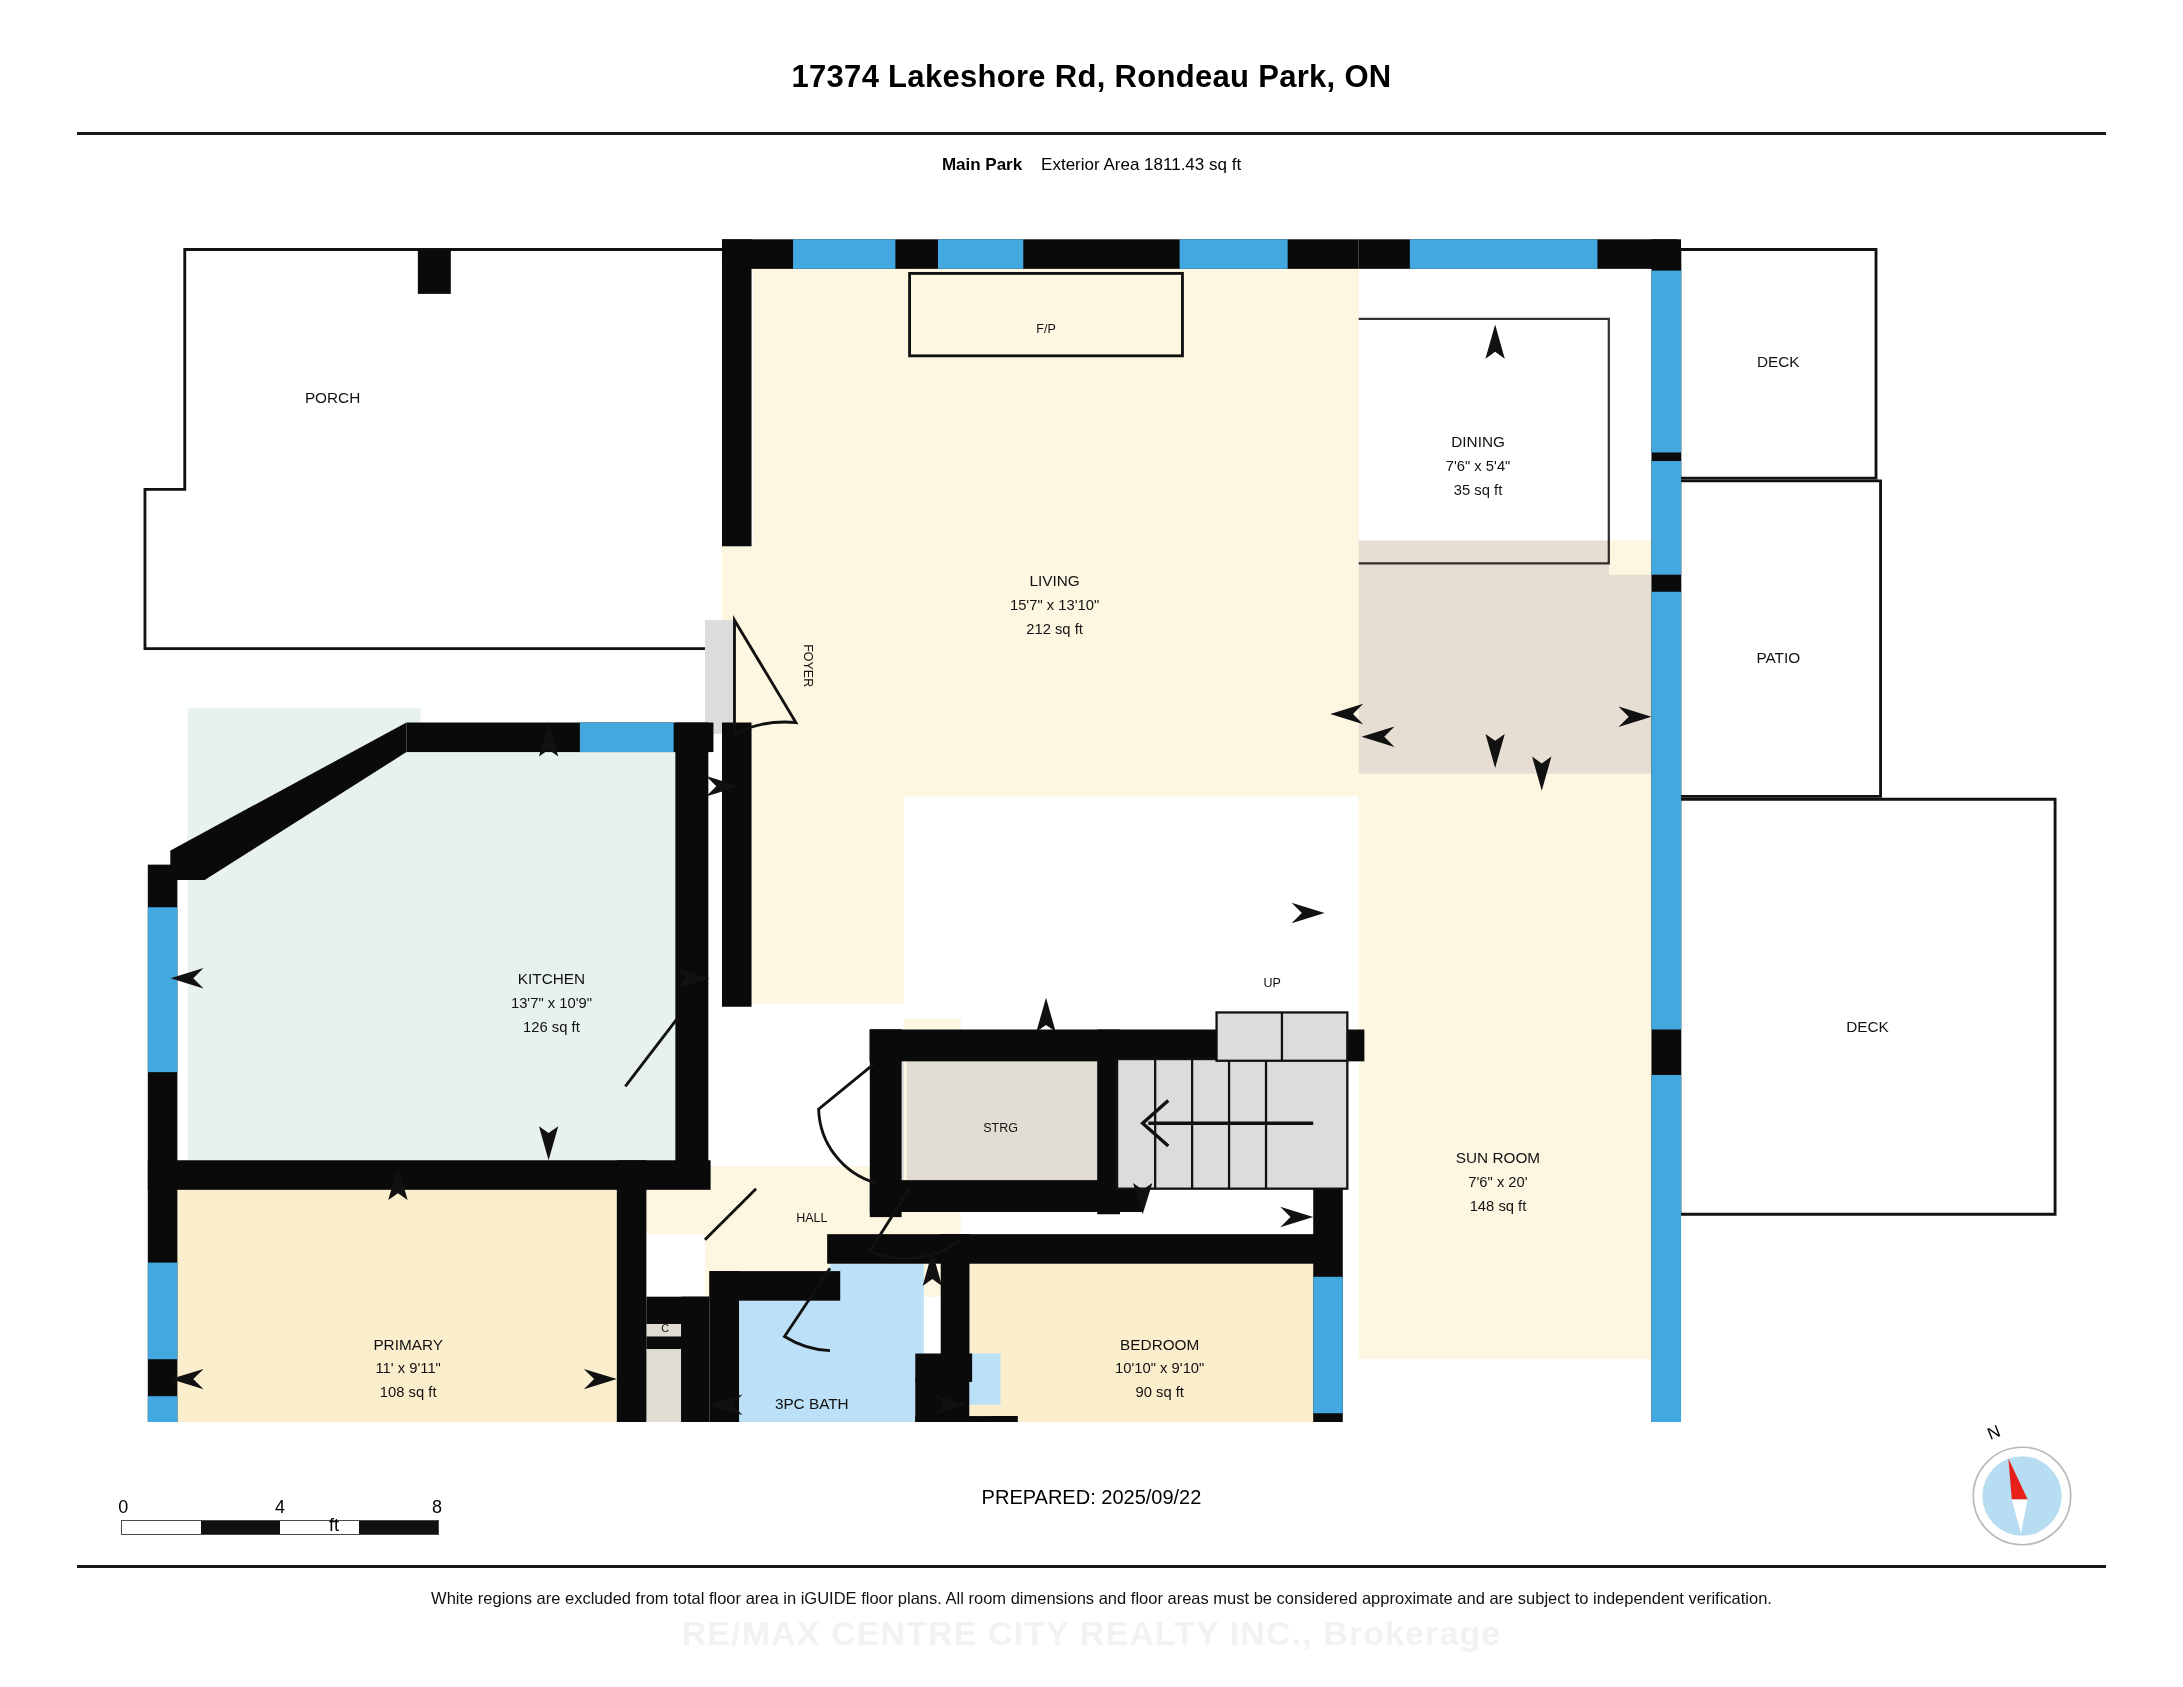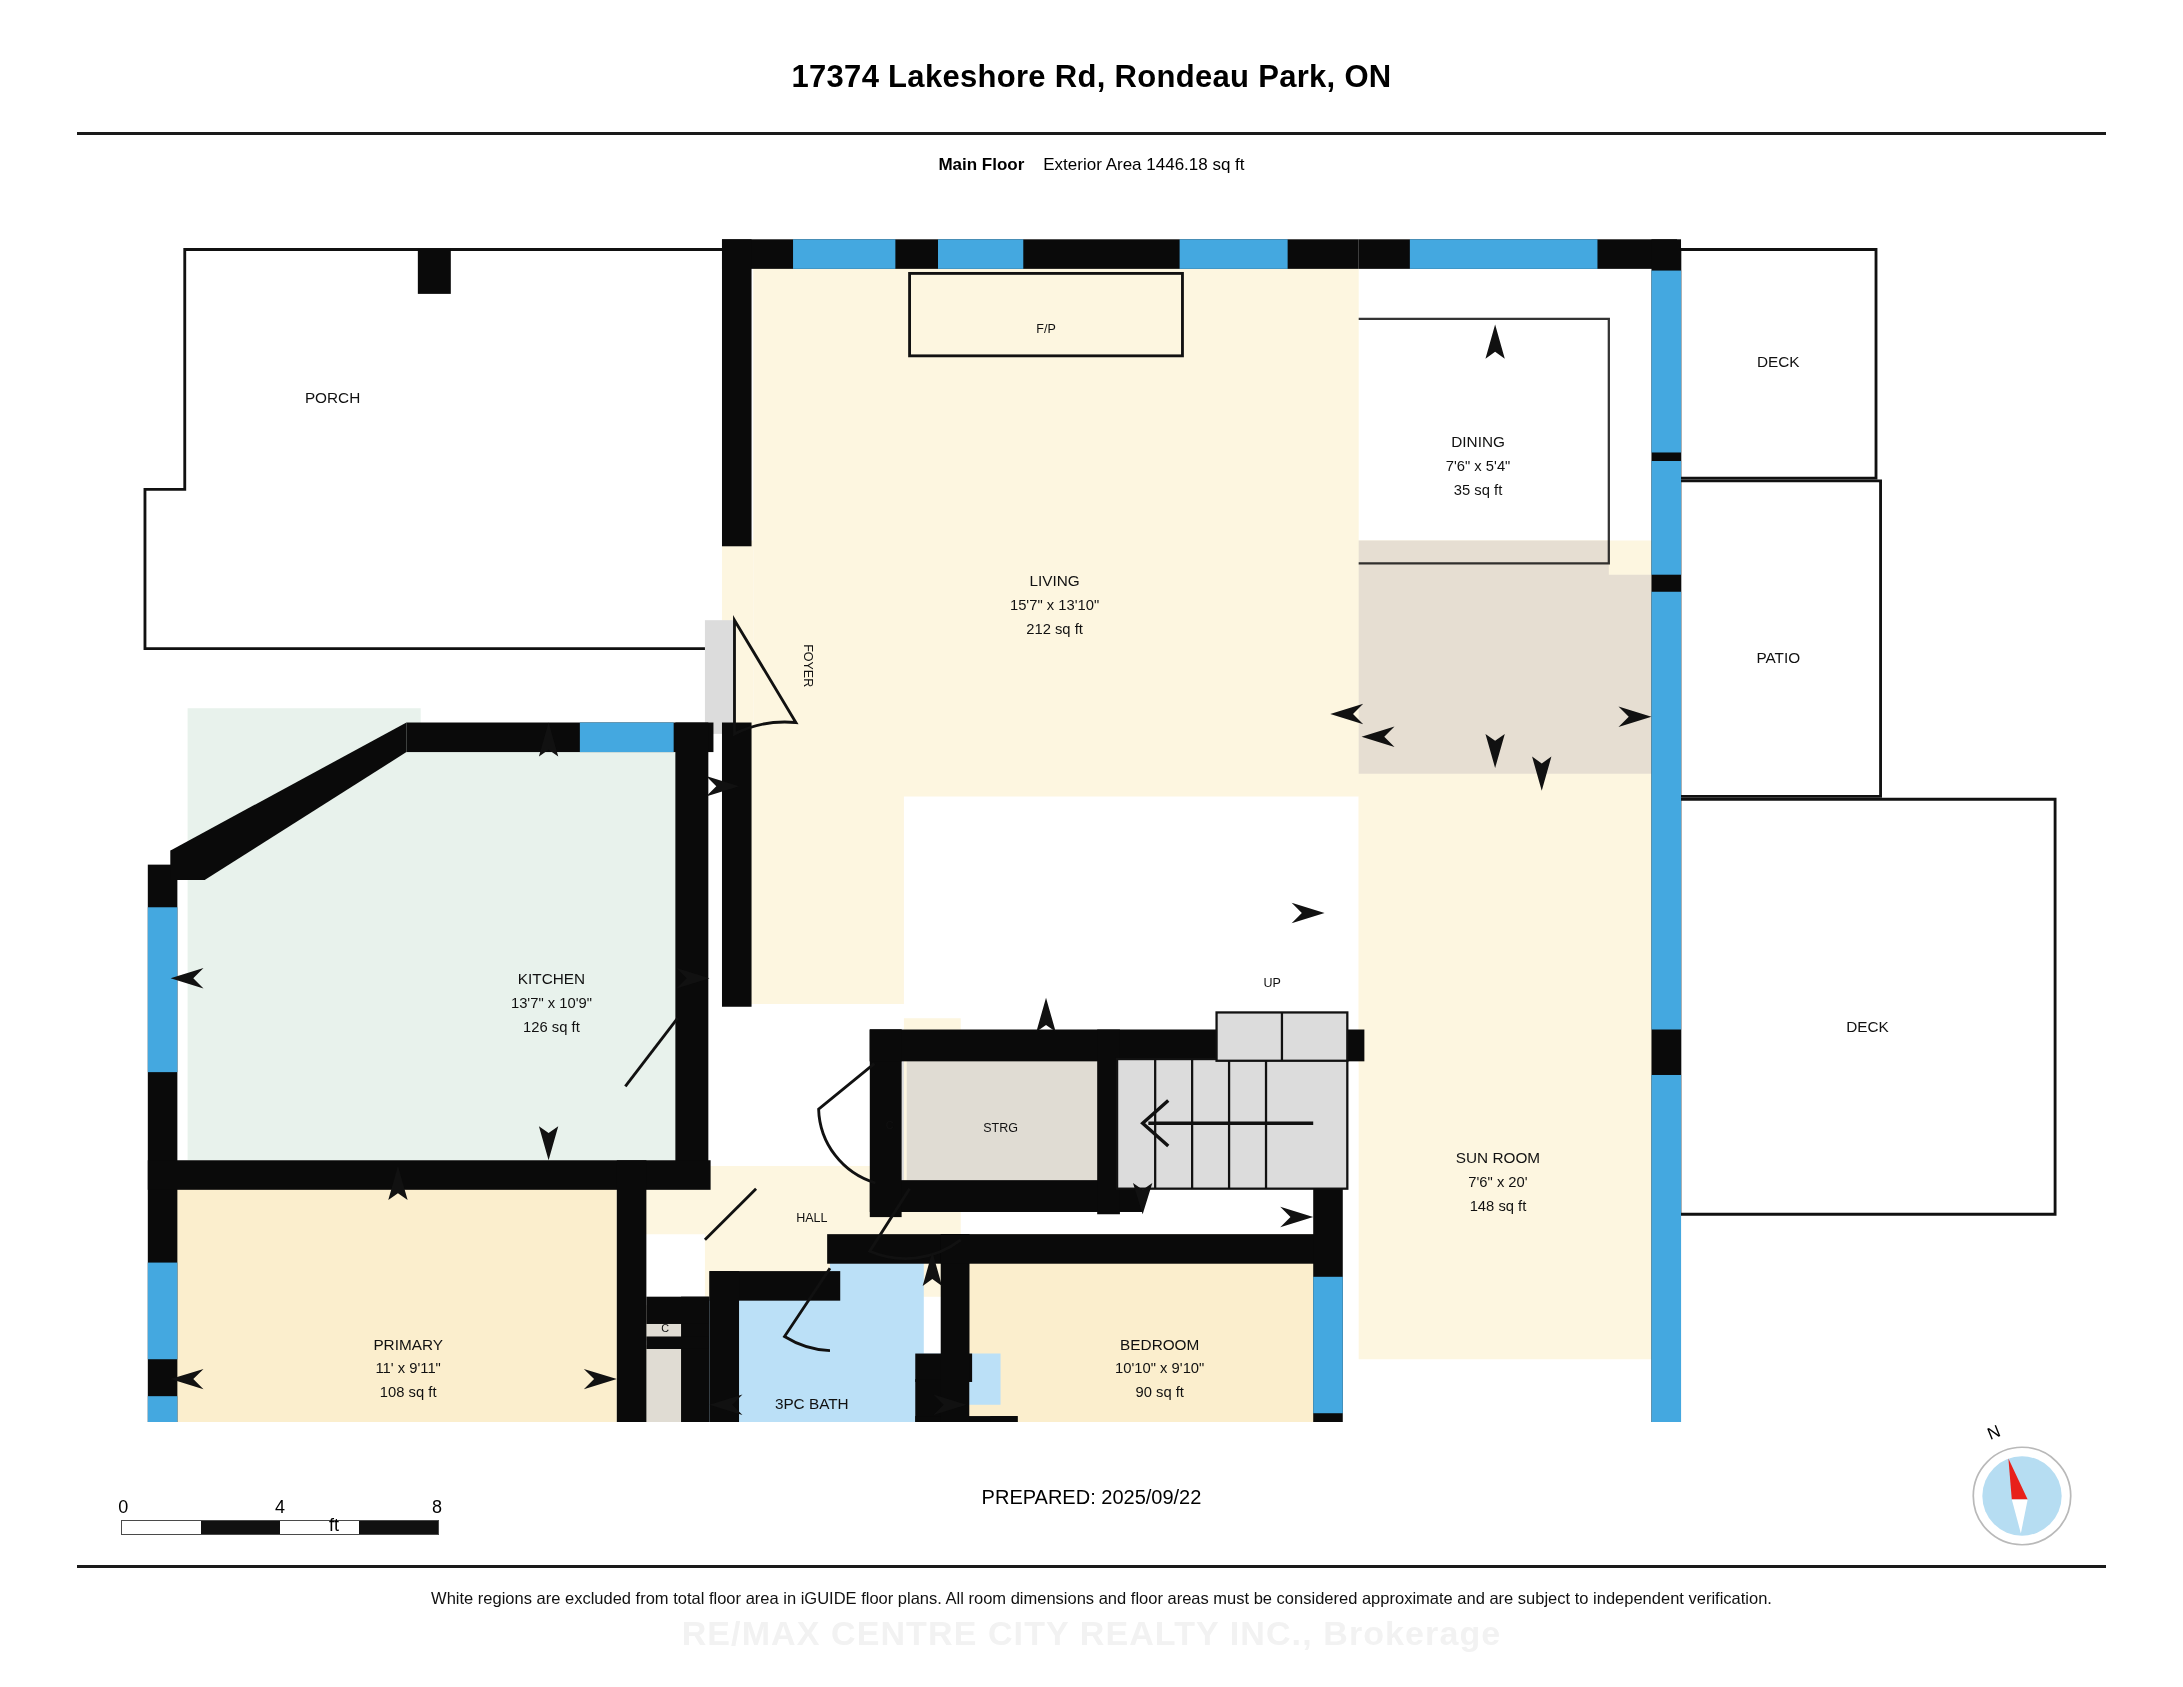--- a/index.html
+++ b/index.html
@@ -160,21 +160,21 @@
 <body>
 
 <div id="page">
 
   <div class="title-block">
     <div class="plan-title">17374 Lakeshore Rd, Rondeau Park, ON</div>
   </div>
   <div class="rule-top"></div>
 
   <div class="area-block">
-    <div class="area-row"><span class="area-label">Main Floor</span>&nbsp;&nbsp;&nbsp;&nbsp;<span>Exterior Area 1446.18 sq ft</span></div>
+    <div class="area-row"><span class="area-label">Main Park</span>&nbsp;&nbsp;&nbsp;&nbsp;<span>Exterior Area 1811.43 sq ft</span></div>
   </div>
 
   <div id="plan-wrap">
   <svg id="plan-svg" viewBox="0 0 3840 2110" xmlns="http://www.w3.org/2000/svg">
 
     <defs>
       <marker id="ah" viewBox="0 0 10 10" refX="9" refY="5" markerWidth="7" markerHeight="7" orient="auto-start-reverse">
         <path d="M0,0 L10,5 L0,10 L3,5 z" fill="#111"></path>
       </marker>
     </defs>

